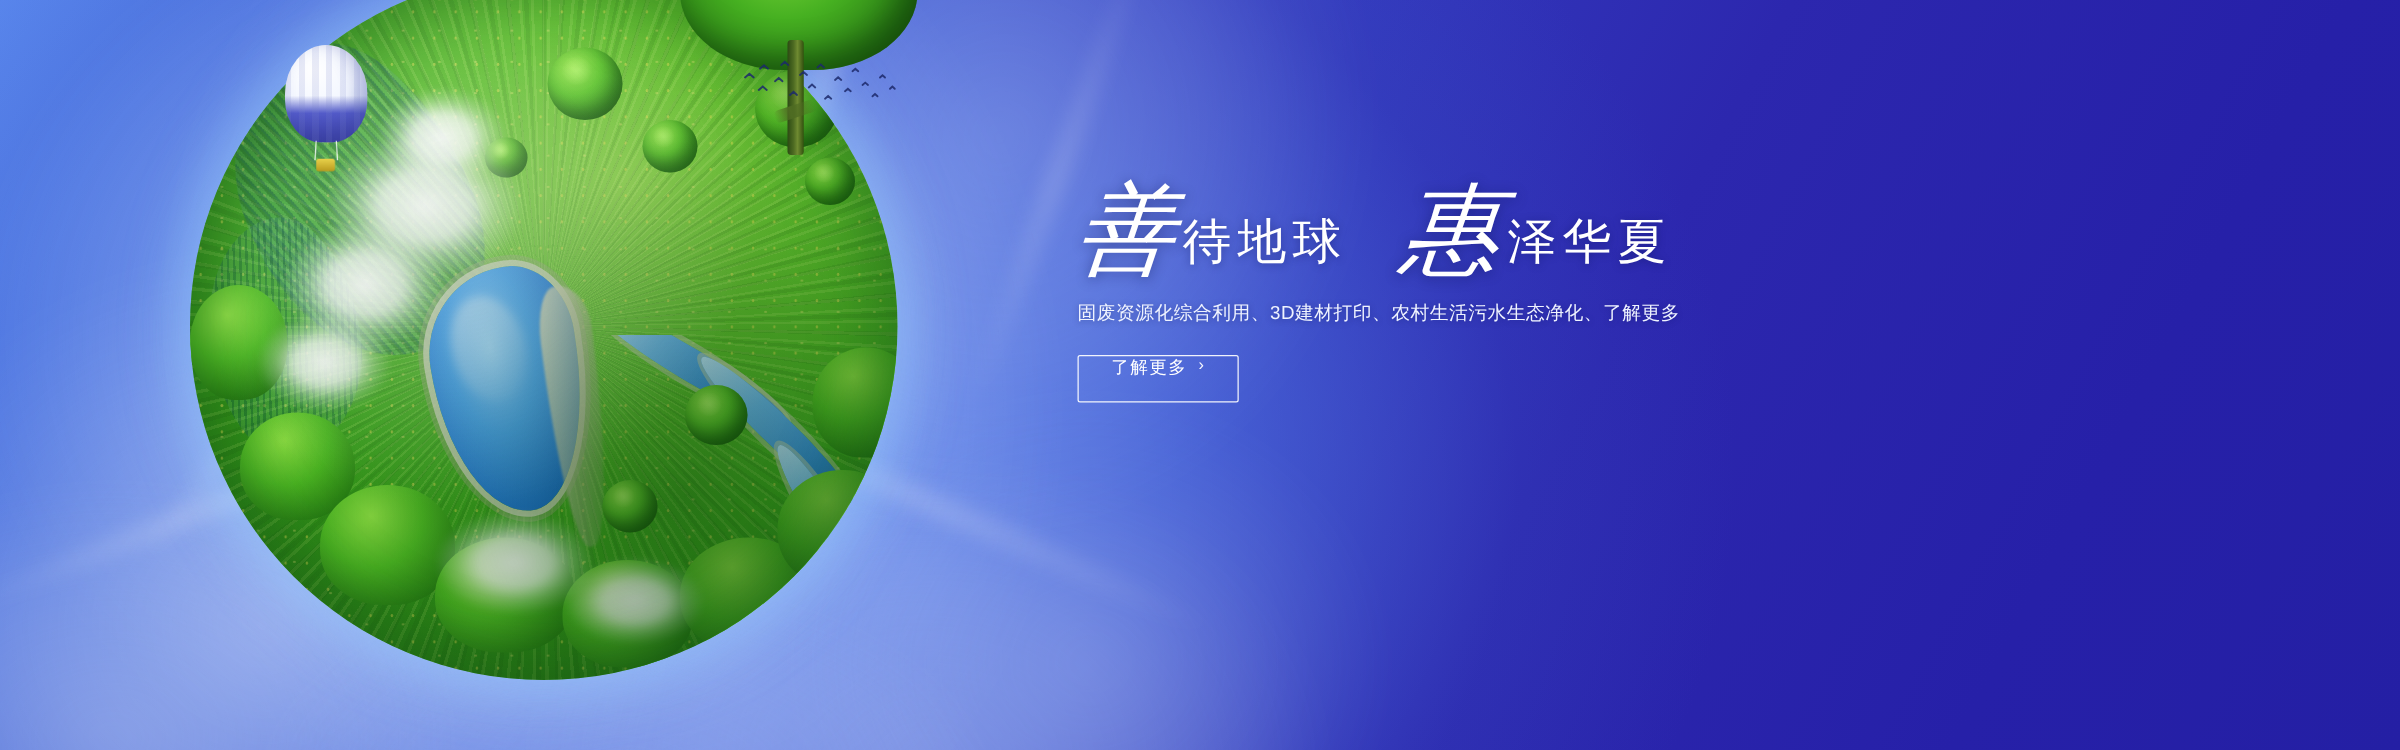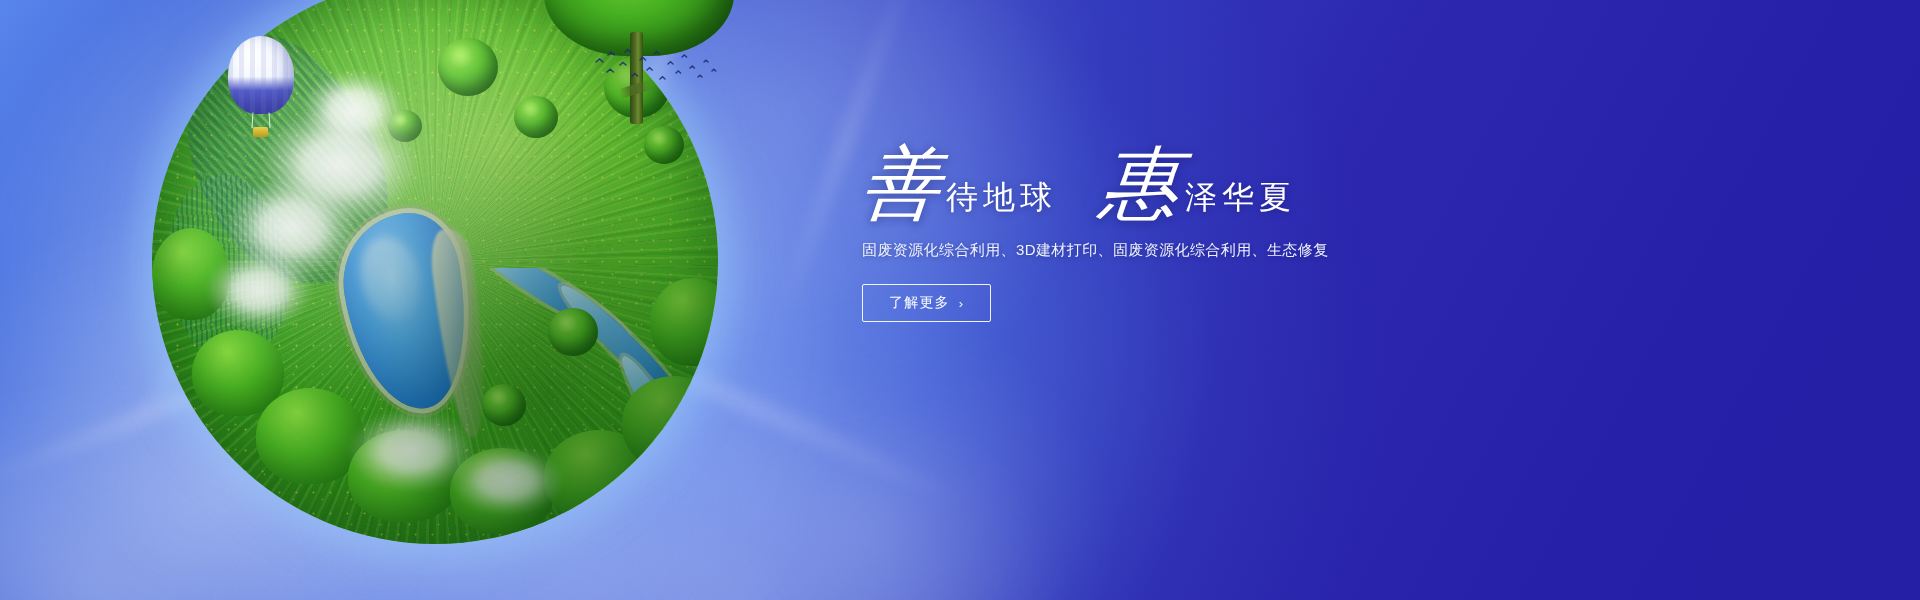--- a/index.html
+++ b/index.html
@@ -299,21 +299,21 @@
     line-height:.92;
     font-weight:400;
     font-style:italic;
     letter-spacing:0;
     text-shadow:0 2px 10px rgba(10,18,80,.45);
     transform:skewX(-5deg);
     padding-right:6px;
   }
   .hl-small {
     font-family:"Liberation Serif", "DejaVu Serif", serif;
-    font-size:32px;
+    font-size:39px;
     line-height:1;
     font-weight:400;
     letter-spacing:5px;
     padding-bottom:7px;
     text-shadow:0 1px 7px rgba(10,18,80,.40);
   }
 
   .subtitle {
     font-family:"Liberation Sans", sans-serif;
     font-size:23px;
@@ -331,21 +331,21 @@
     font-weight:400;
     letter-spacing:.4px;
     color:#EFF3FF;
     margin-top:21px;
     white-space:nowrap;
     text-shadow:0 1px 5px rgba(10,18,80,.35);
   }
 
   .cta {
     display:inline-flex;
-    align-items:center;
+    align-items:flex-start;
     justify-content:center;
     gap:9px;
     margin-top:24px;
     padding:0 26px;
     height:38px;
     min-width:115px;
     border:1px solid rgba(255,255,255,.92);
     border-radius:2px;
     background:transparent;
     color:#FFFFFF;
@@ -475,21 +475,21 @@
         <span class="hl-big">善</span>
         <span class="hl-small">待地球</span>
       </span>
       <span class="hl-gap"></span>
       <span class="hl-group">
         <span class="hl-big">惠</span>
         <span class="hl-small">泽华夏</span>
       </span>
     </div>
 
-    <div class="description">固废资源化综合利用、3D建材打印、固废资源化综合利用、生态修复</div>
+    <div class="description">固废资源化综合利用、3D建材打印、农村生活污水生态净化、了解更多</div>
 
     <button class="cta" type="button">
       <span>了解更多</span>
       <span class="cta-arrow">›</span>
     </button>
 
   </div>
 </div>
 
 </body></html>

